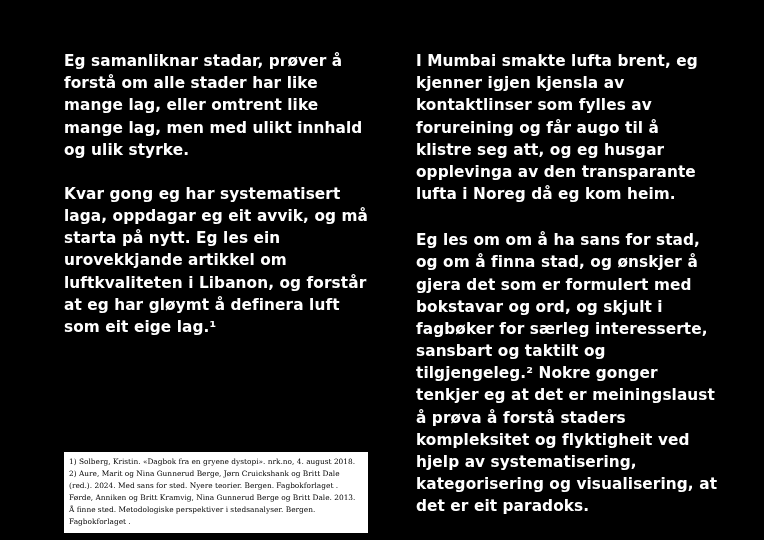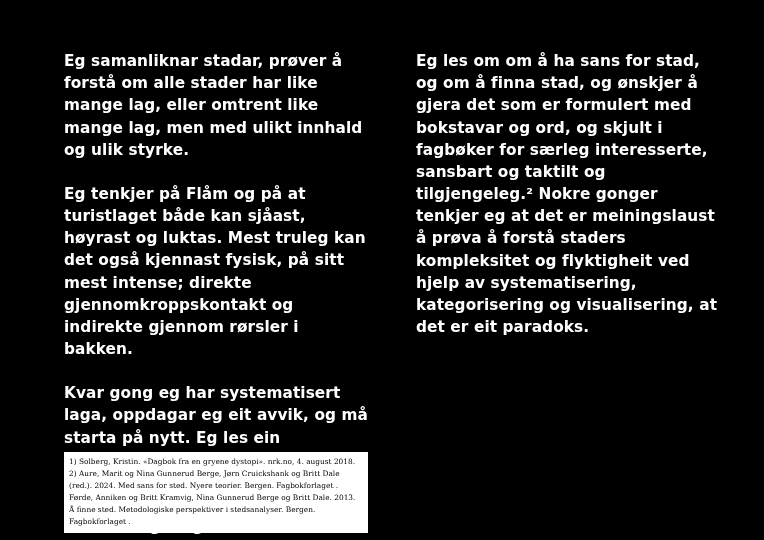--- a/index.html
+++ b/index.html
@@ -68,25 +68,25 @@
 </style>
 </head>
 <body>
 
 <div class="page">
 
   <div class="columns">
 
     <div class="column col-left">
       <p>Eg samanliknar stadar, prøver å forstå om alle stader har like mange lag, eller omtrent like mange lag, men med ulikt innhald og ulik styrke.</p>
-      <p>Eg tenkjer på Flåm og på at turistlaget både kan sjåast, høyrast og luktas. Mest truleg kan det også kjennast fysisk, på sitt mest intense; direkte gjennomkroppskontakt og indirekte gjennom rørsler i bakken.</p>
       <p>Kvar gong eg har systematisert laga, oppdagar eg eit avvik, og må starta på nytt. Eg les ein urovekkjande artikkel om luftkvaliteten i Libanon, og forstår at eg har gløymt å definera luft som eit eige lag.¹</p>
     </div>
 
     <div class="column col-right">
+      <p>I Mumbai smakte lufta brent, eg kjenner igjen kjensla av kontaktlinser som fylles av forureining og får augo til å klistre seg att, og eg husgar opplevinga av den transparante lufta i Noreg då eg kom heim.</p>
       <p>Eg les om om å ha sans for stad, og om å finna stad, og ønskjer å gjera det som er formulert med bokstavar og ord, og skjult i fagbøker for særleg interesserte, sansbart og taktilt og tilgjengeleg.² Nokre gonger tenkjer eg at det er meiningslaust å prøva å forstå staders kompleksitet og flyktigheit ved hjelp av systematisering, kategorisering og visualisering, at det er eit paradoks.</p>
     </div>
 
   </div>
 
   <div class="footnotes">
     <div>1) Solberg, Kristin. «Dagbok fra en gryene dystopi». nrk.no, 4. august 2018.</div>
     <div>2) Aure, Marit og Nina Gunnerud Berge, Jørn Cruickshank og Britt Dale (red.). 2024. Med sans for sted. Nyere teorier. Bergen. Fagbokforlaget . Førde, Anniken og Britt Kramvig, Nina Gunnerud Berge og Britt Dale. 2013. Å finne sted. Metodologiske perspektiver i stedsanalyser. Bergen. Fagbokforlaget .</div>
   </div>
 

